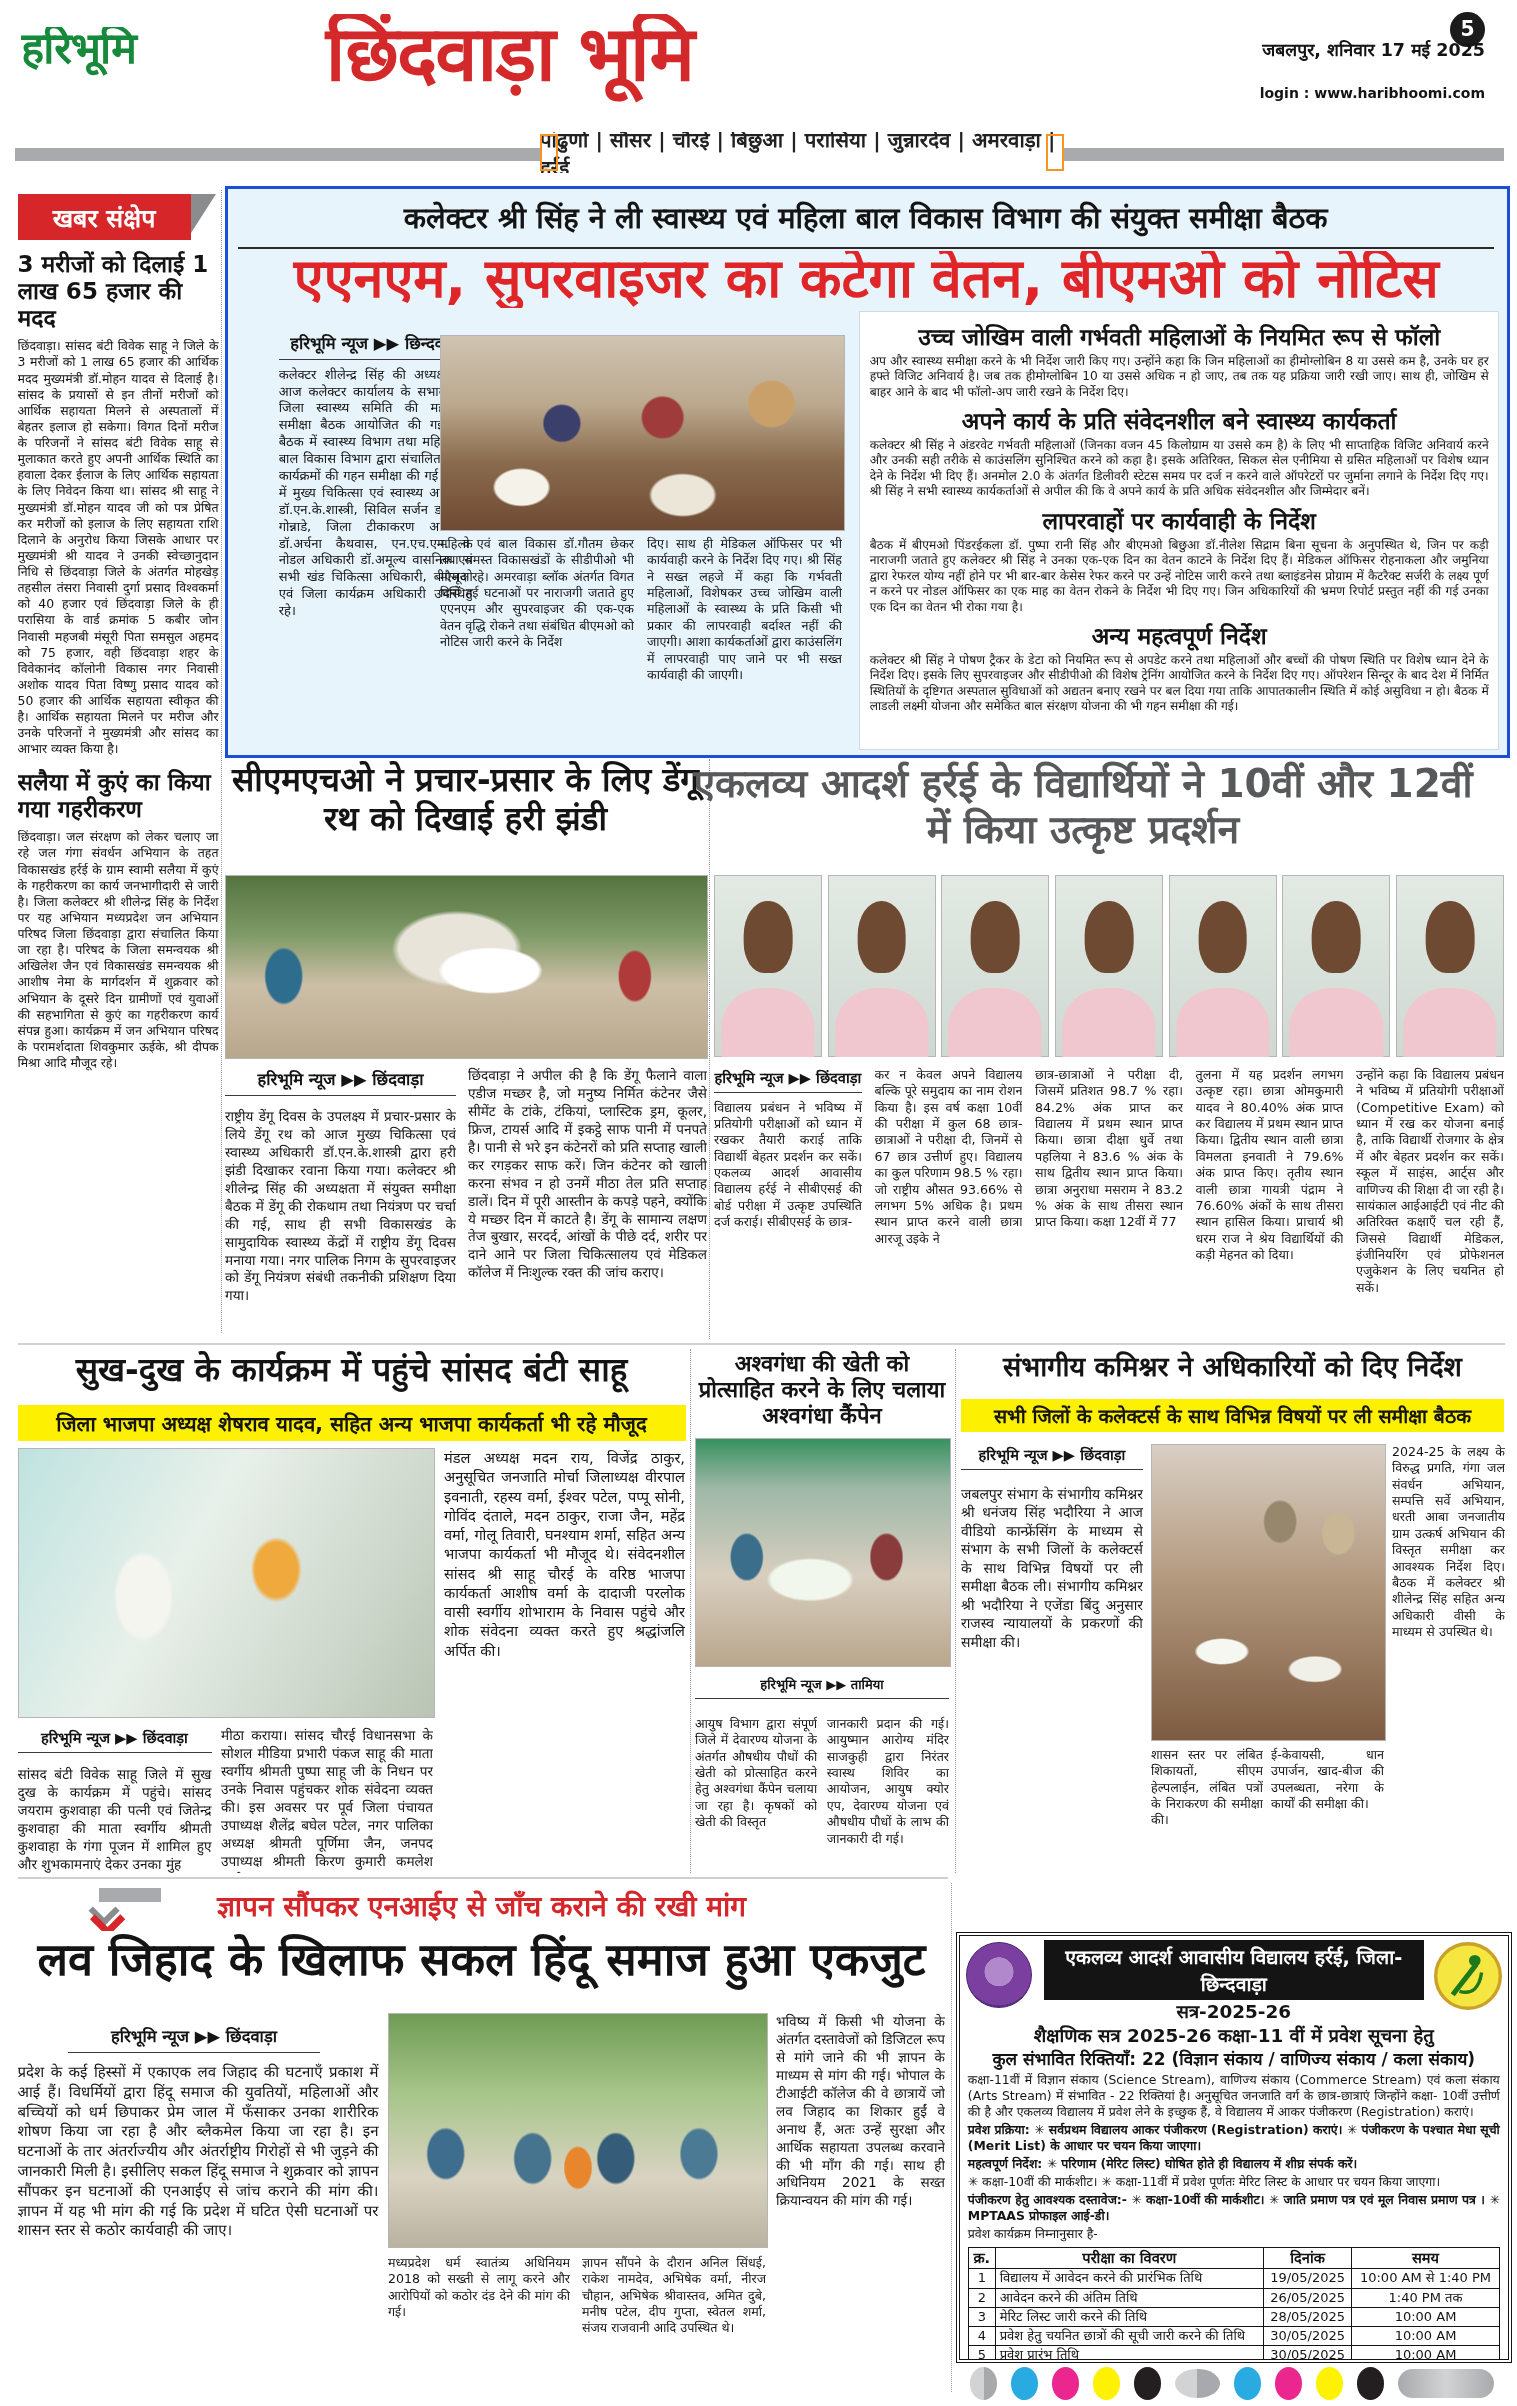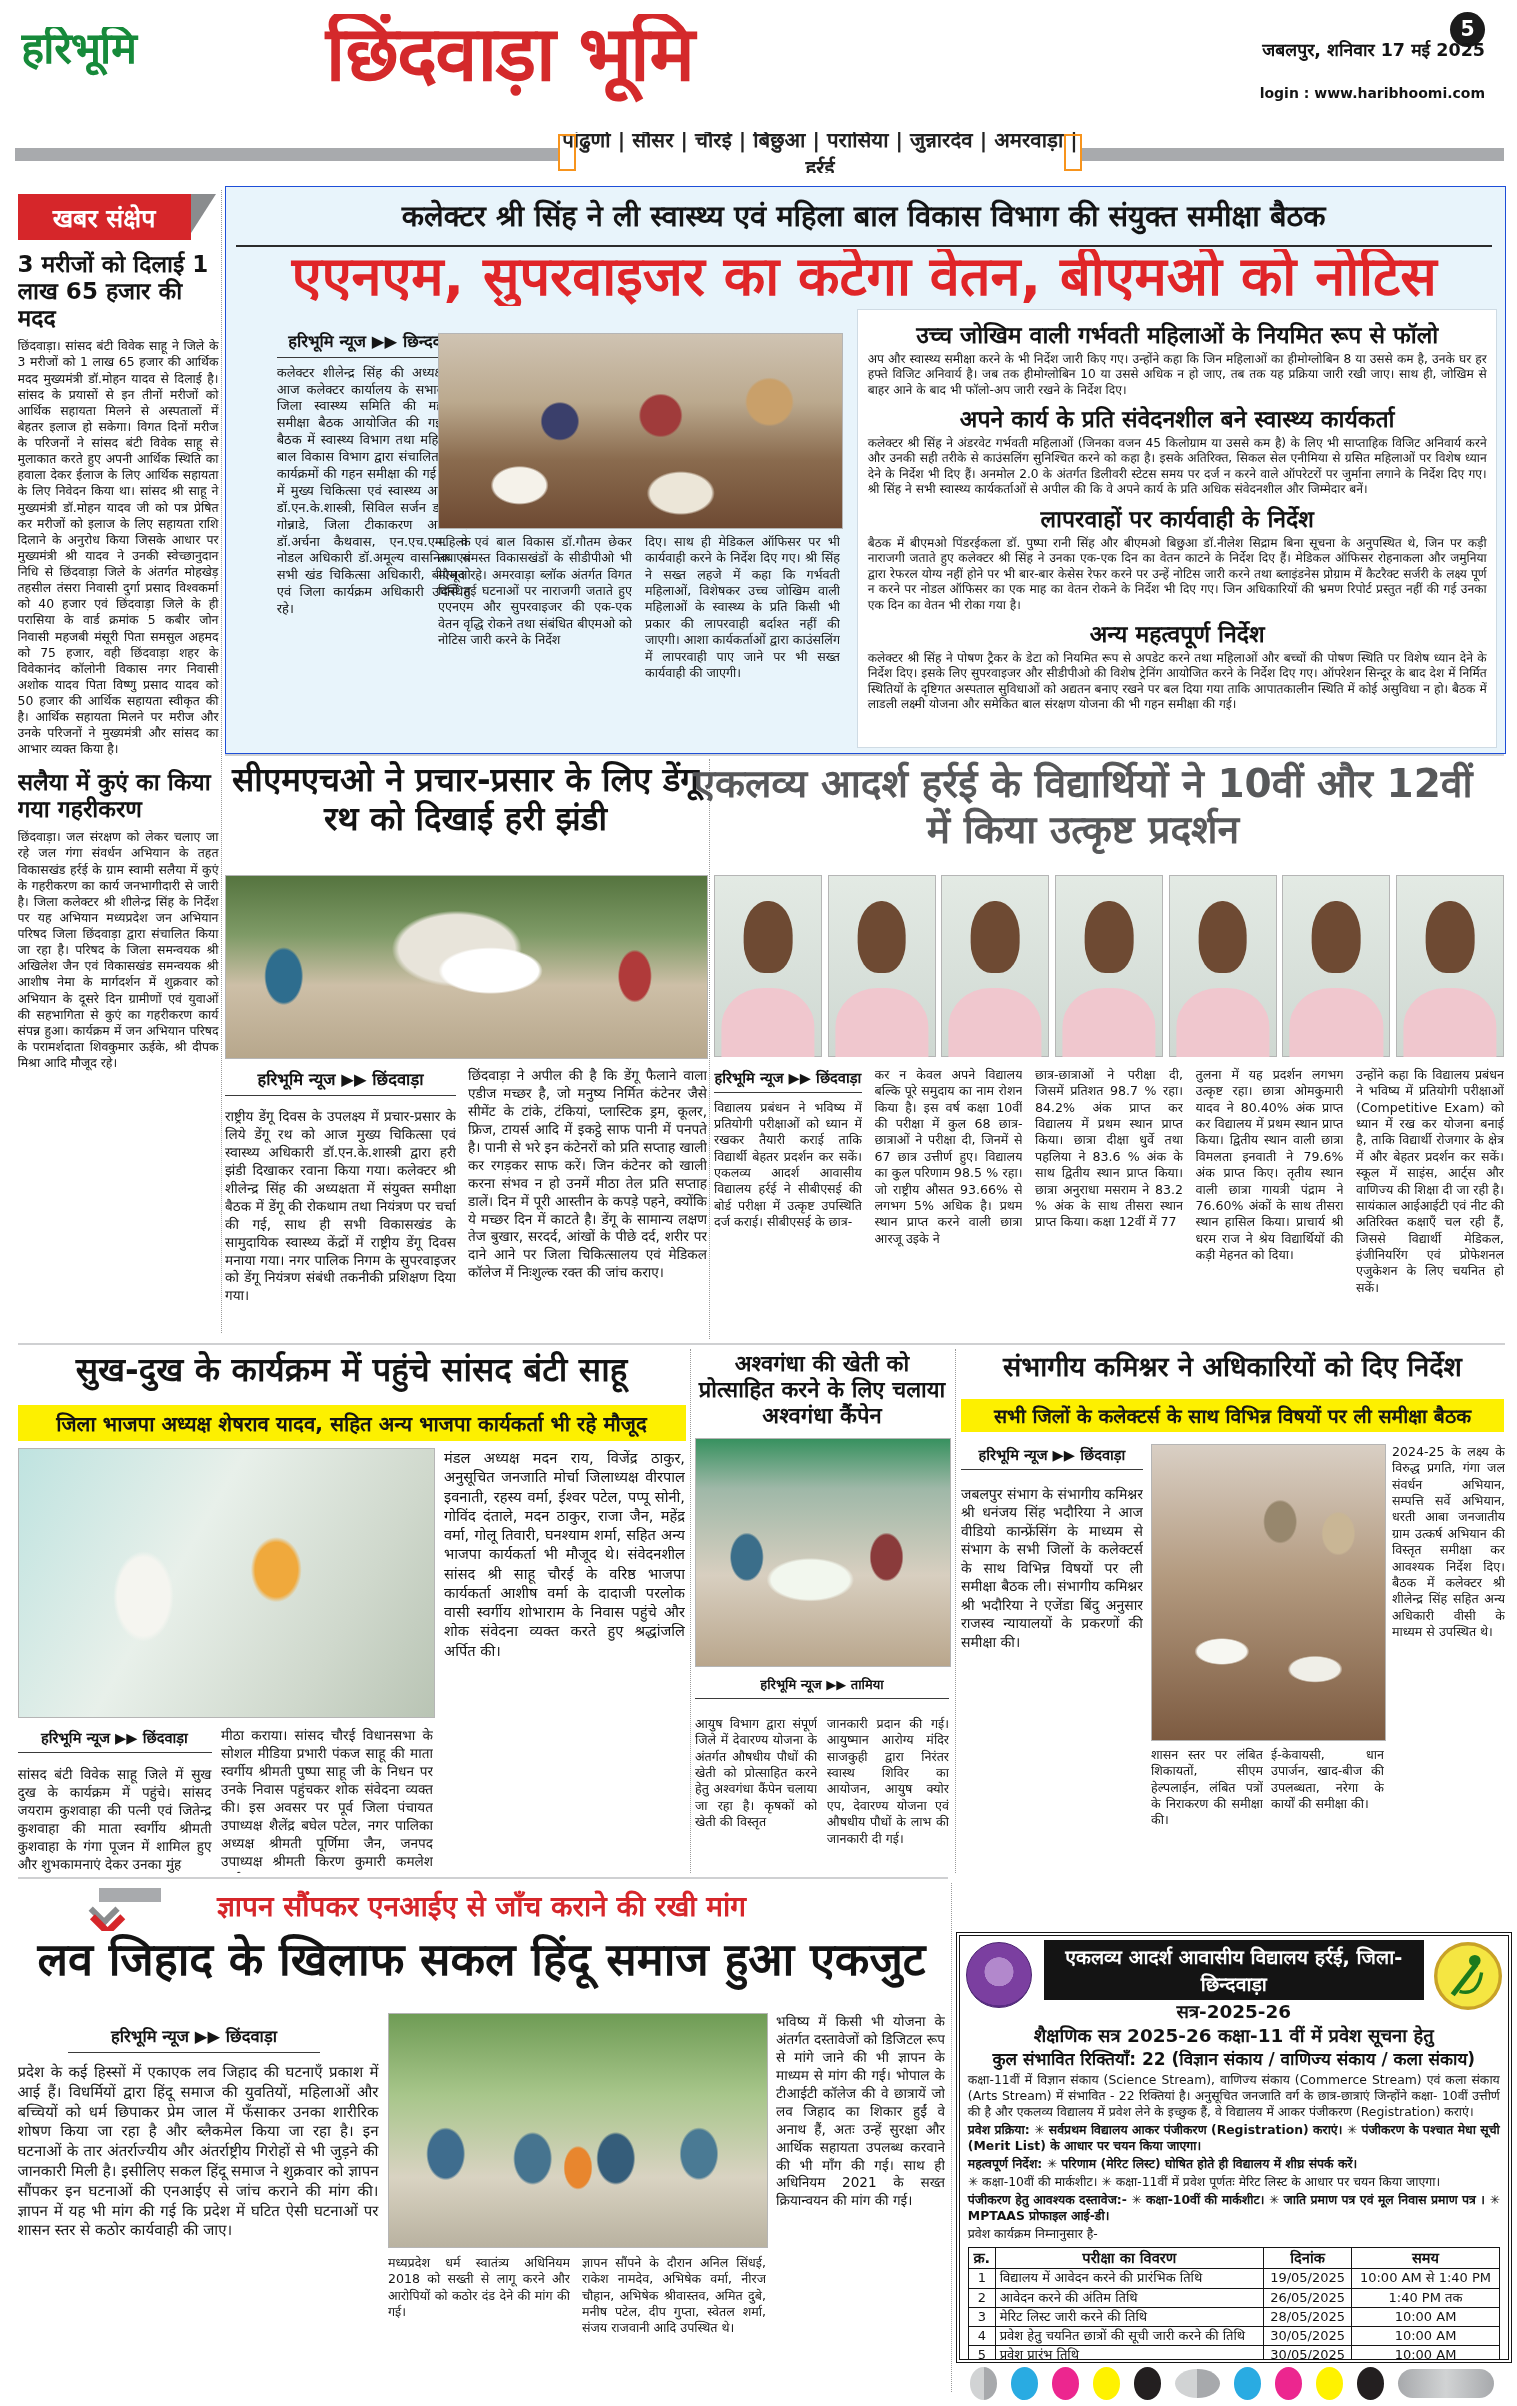--- a/index.html
+++ b/index.html
@@ -28,21 +28,21 @@
 
   
   .brief-head{background:#d6262a;color:#fff;font-size:25px;font-weight:700;text-align:center;
               padding:5.8px 0;width:173px;position:relative;}
   .brief-head .fold{position:absolute;right:-25px;top:0;width:0;height:0;
                     border-top:39px solid #8a8c8e;border-right:25px solid transparent;}
   .brief-title{font-size:23px;font-weight:700;line-height:1.18;margin:11.6px 0 5.8px;}
   .brief-body{font-size:12.4px;line-height:1.3;text-align:justify;}
 
   
-  .lead-box{background:#e8f4fb;border:1px solid #1d4ed8;}
+  .lead-box{background:#e8f4fb;border:3px solid #1d4ed8;}
   .kicker{font-size:29px;font-weight:700;text-align:center;border-bottom:2.9px solid #2b2b2b;padding-bottom:11.6px;}
   .h1red{color:#e02528;font-size:54px;font-weight:800;text-align:center;line-height:1.05;}
   .byline{font-weight:700;font-size:16.5px;text-align:center;border-bottom:1.9px solid #3a3a3a;
           padding-bottom:4.9px;margin-bottom:6.8px;white-space:nowrap;}
   .lead-body{font-size:13px;line-height:1.3;text-align:justify;}
   .panel{background:#ffffff;border:1px solid #cfdbe4;padding:3.9px 9.7px;}
   .psec-t{font-size:23px;font-weight:700;text-align:center;margin:3.9px 0 1.9px;}
   .psec-b{font-size:12.2px;line-height:1.27;text-align:justify;}
 
   
@@ -132,21 +132,21 @@
 
 <div class="page">
 
   <div class="abs logo" style="left:21.3px;top:27px;width:204px;height:68px;">हरिभूमि</div>
   <div class="abs mast-title" style="left:228px;top:13.6px;width:563px;height:107px;text-align:center;">छिंदवाड़ा भूमि</div>
   <div class="abs page-badge" style="left:1450px;top:11.6px;">5</div>
   <div class="abs dateline" style="left:1116px;top:37px;width:369px;">जबलपुर, शनिवार 17 मई 2025</div>
   <div class="abs login" style="left:1116px;top:85px;width:369px;">login : www.haribhoomi.com</div>
 
   <div class="abs navbar" style="left:14.6px;top:148px;width:1489px;"></div>
-  <div class="abs navbox" style="left:558px;top:132px;width:524px;height:41px;text-align:center;">
+  <div class="abs navbox" style="left:540px;top:132px;width:524px;height:41px;">
     <span class="corner cor-l"></span>
     <span class="navtext">पांढुर्णा | सौंसर | चौरई | बिछुआ | परासिया | जुन्नारदेव | अमरवाड़ा | हर्रई</span>
     <span class="corner cor-r"></span>
   </div>
 
   <div class="hrule" style="top:754px;left:225px;width:1279px;"></div>
   <div class="hrule" style="top:1343px;left:17.5px;width:1487px;"></div>
   <div class="hrule" style="top:1877px;left:17.5px;width:930px;"></div>
   <div class="vdot" style="left:221px;top:190px;height:1143px;"></div>
   <div class="vdot" style="left:709px;top:759px;height:580px;"></div>

